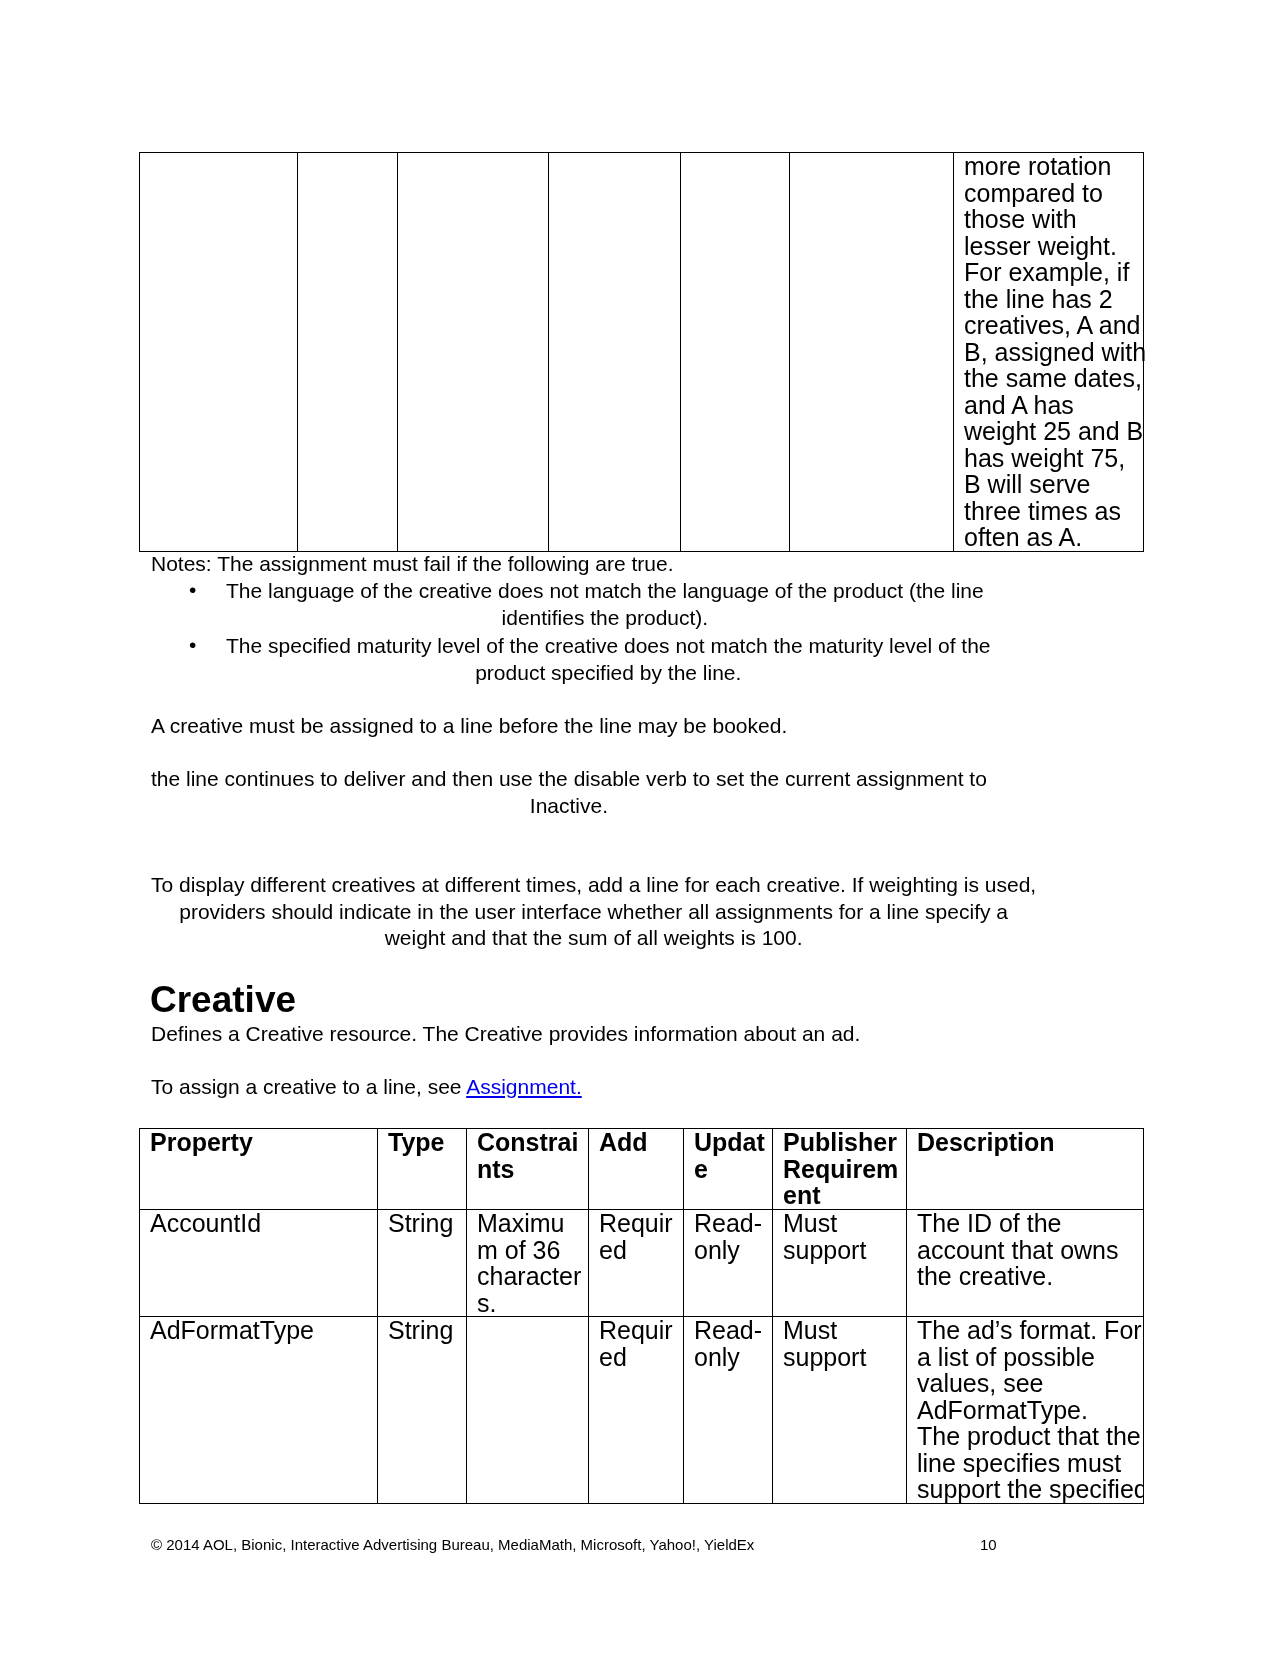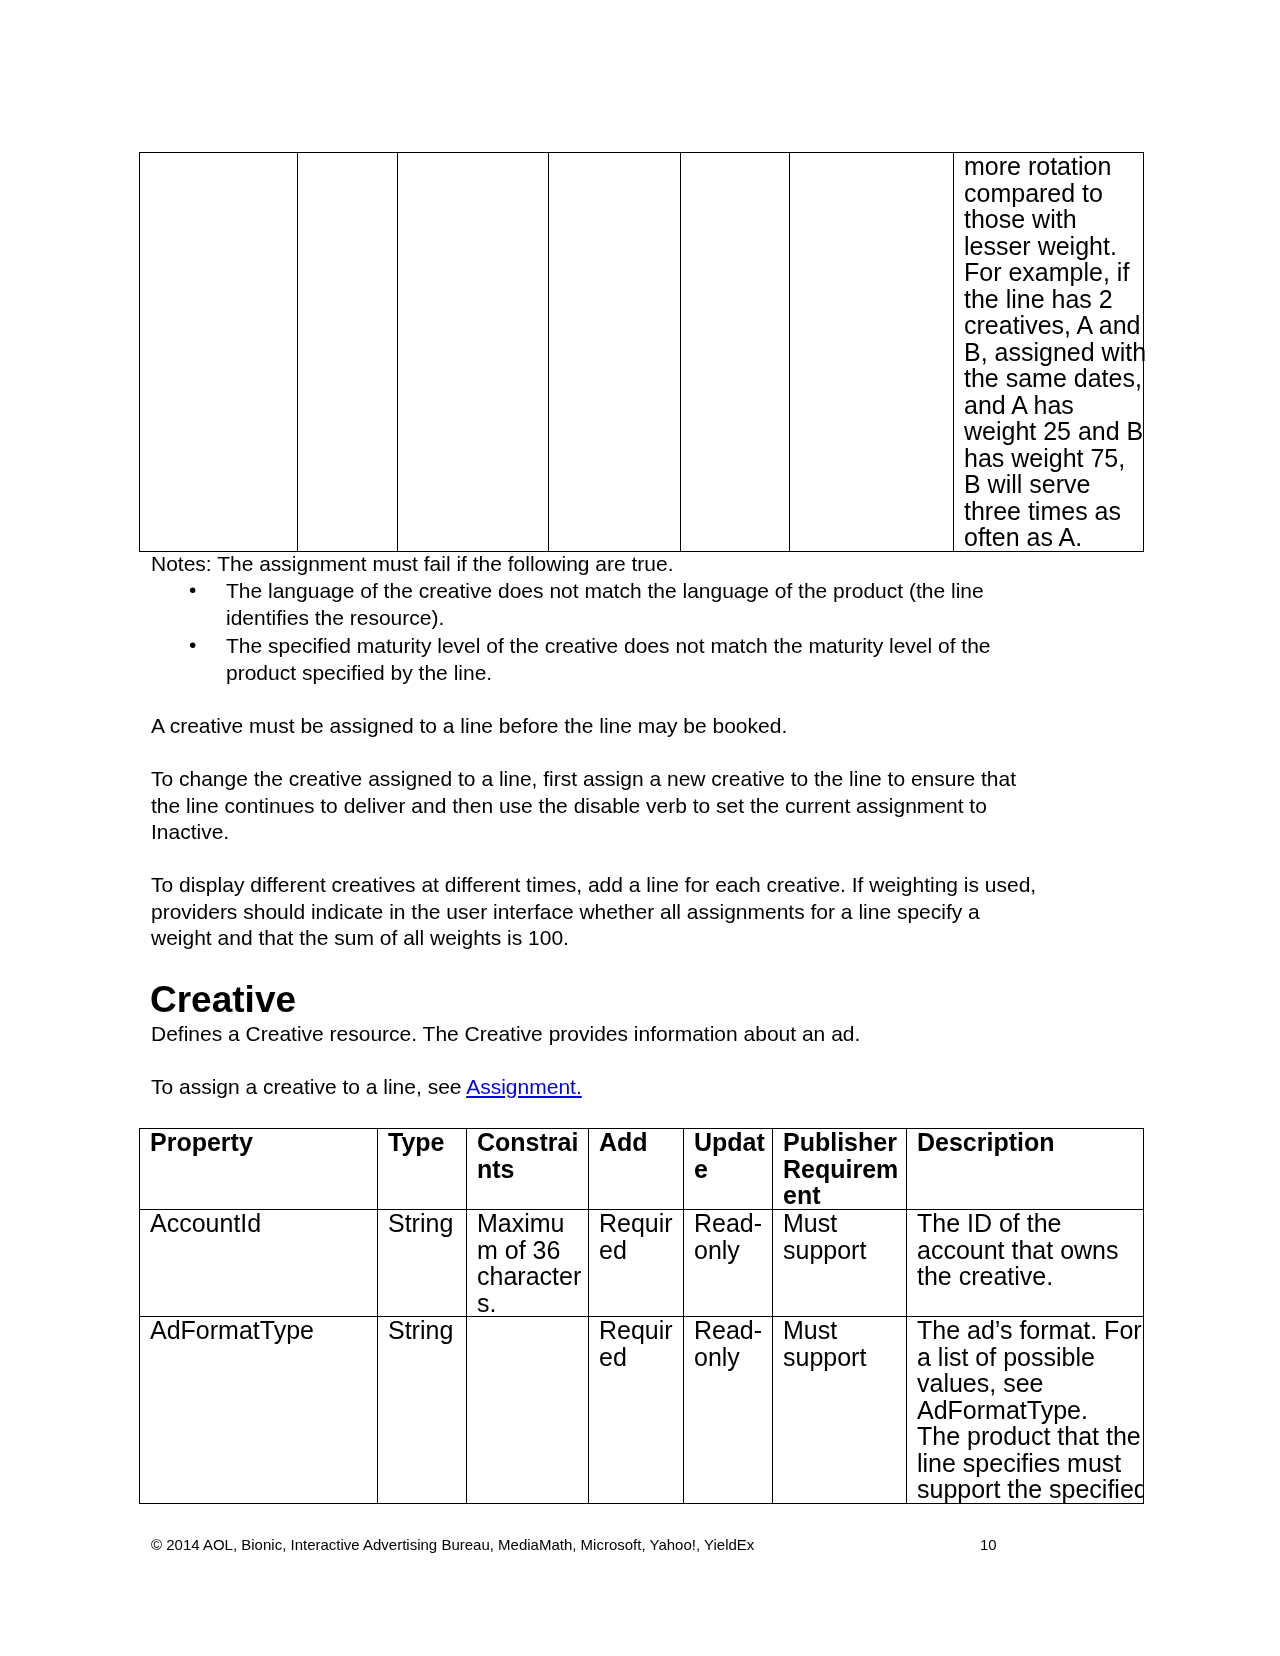--- a/index.html
+++ b/index.html
@@ -1,18 +1,18 @@
 <!DOCTYPE html>
 <html><head>
 <meta charset="utf-8">
 <style>
   html, body { margin: 0; padding: 0; background: #ffffff; }
   body { width: 1280px; height: 1656px; position: relative; overflow: hidden;
          font-family: "Liberation Sans", sans-serif; color: #000; }
-  .abs { position: absolute; white-space: nowrap; }
+  .abs { position: absolute; white-space: nowrap; text-align: center; }
   .txt { font-size: 21px; line-height: 26.5px; }
   table.grid { position: absolute; border-collapse: collapse; table-layout: fixed; }
   table.grid td, table.grid th { border: 1.5px solid #000; vertical-align: top; padding: 0 10px;
         font-size: 25px; line-height: 26.5px; text-align: left; }
   table.grid th { font-weight: bold; }
   #t1 { left: 139px; top: 152px; width: 1004px; }
   #t1 td { height: 396px; padding-top: 0; }
   #t2 { left: 139px; top: 1128px; width: 1004px; }
   #t2 th { height: 80px; }
   #t2 tr.r1 td { height: 106px; }
@@ -63,35 +63,34 @@
         </td>
   </tr>
 </tbody>
   </table>
 
 <div class="abs txt" style="left:151px; top:551px;">Notes: The assignment must fail if the following are true.</div>
 
 <span class="bullet" style="left:189px; top:578px;">•</span>
 <div class="abs txt" style="left:226px; top:578px;">
   <span style="display:block">The language of the creative does not match the language of the product (the line</span>
-  <span style="display:block">identifies the resource).</span>
+  <span style="display:block">identifies the product).</span>
 </div>
 
 <span class="bullet" style="left:189px; top:633px;">•</span>
 <div class="abs txt" style="left:226px; top:633px;">
   <span style="display:block">The specified maturity level of the creative does not match the maturity level of the</span>
   <span style="display:block">product specified by the line.</span>
 </div>
 
 <div class="abs txt" style="left:151px; top:713px;">
   <span style="display:block">A creative must be assigned to a line before the line may be booked.</span>
 </div>
 
 <div class="abs txt" style="left:151px; top:766px;">
-  <span style="display:block">To change the creative assigned to a line, first assign a new creative to the line to ensure that</span>
   <span style="display:block">the line continues to deliver and then use the disable verb to set the current assignment to</span>
   <span style="display:block">Inactive.</span>
 </div>
 
 <div class="abs txt" style="left:151px; top:872px;">
   <span style="display:block">To display different creatives at different times, add a line for each creative. If weighting is used,</span>
   <span style="display:block">providers should indicate in the user interface whether all assignments for a line specify a</span>
   <span style="display:block">weight and that the sum of all weights is 100.</span>
 </div>
 

